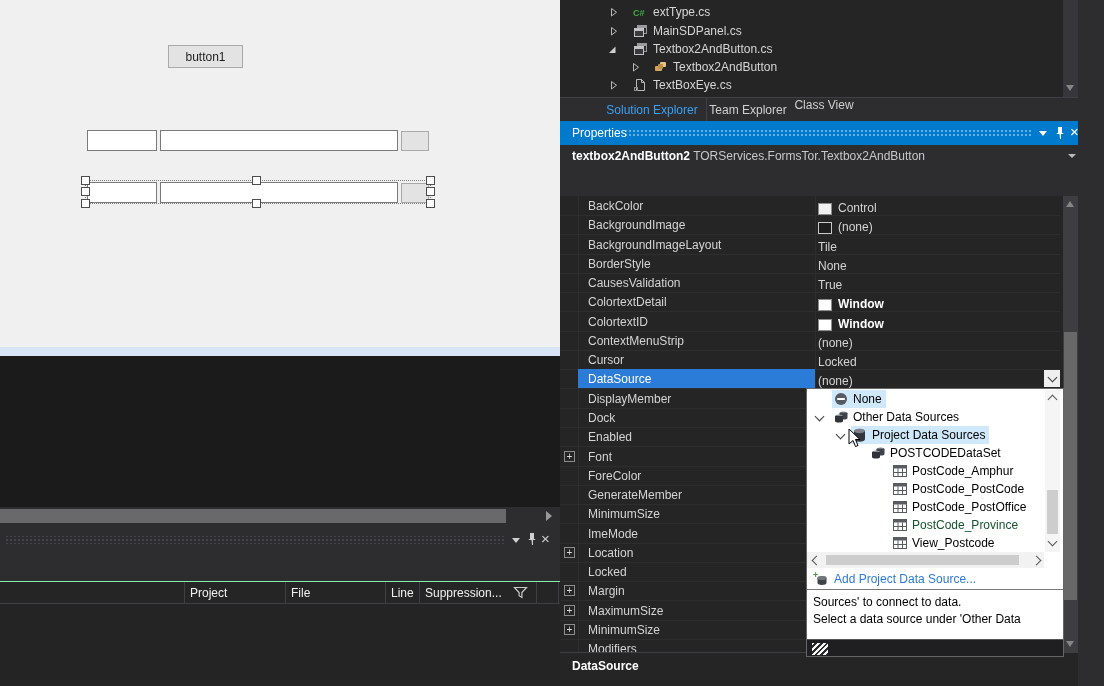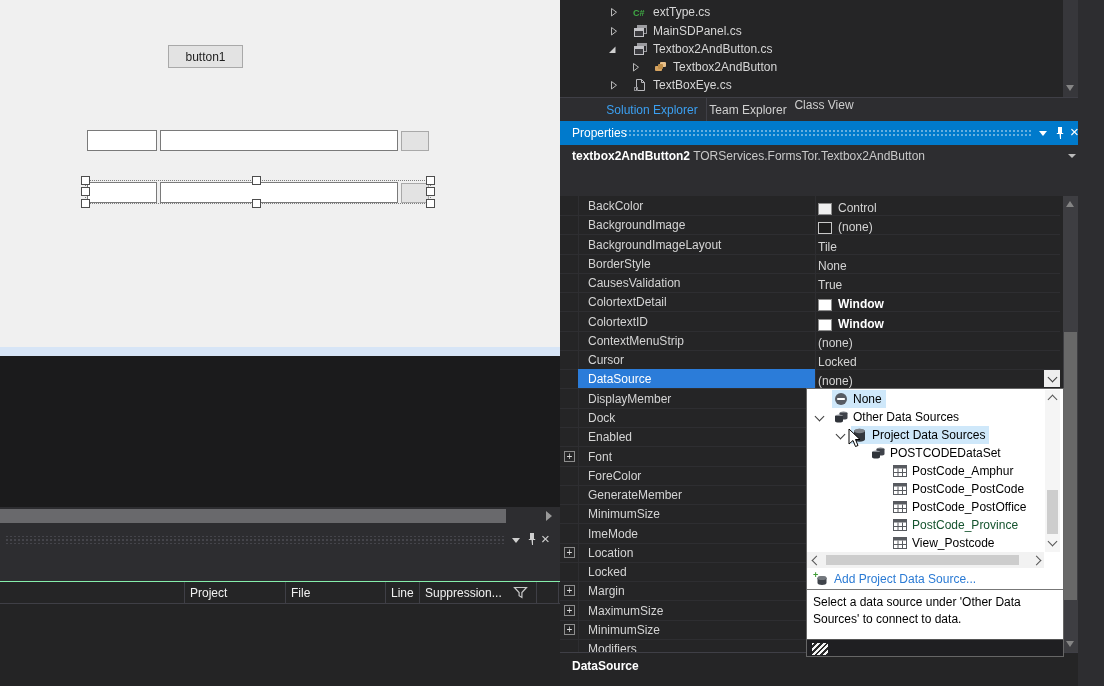--- a/index.html
+++ b/index.html
@@ -526,22 +526,22 @@
         <svg width="16" height="15" viewBox="0 0 16 15">
           <ellipse cx="9" cy="6" rx="4.5" ry="2" fill="#6a6e74"></ellipse>
           <path d="M4.5 6v5c0 1.1 2 2 4.5 2s4.5-.9 4.5-2V6" fill="#3f434a"></path>
           <ellipse cx="9" cy="6" rx="4.5" ry="2" fill="#74787e"></ellipse>
           <text x="0" y="6" font-size="9" font-weight="bold" fill="#3f9c35" font-family="Liberation Sans, sans-serif">+</text>
         </svg>
       </span>
       <span class="nowrap" style="position:absolute;left:27px;top:3px;color:#2a7ad4;">Add Project Data Source...</span>
     </div>
     <div class="pop-help">
+      <div class="nowrap">Sources' to connect to data.</div>
       <div class="nowrap">Select a data source under 'Other Data</div>
-      <div class="nowrap">Sources' to connect to data.</div>
     </div>
     <div class="grip-bar">
       <div class="grip"></div>
     </div>
   </div>
 
   <span class="abs" style="left:848px;top:428px;z-index:9;">
     <svg width="15" height="21" viewBox="0 0 15 21">
         <path d="M1 1 L1 16 L5 12.5 L7.5 18.5 L10 17.5 L7.5 11.5 L12 11.5 Z" fill="#ffffff" stroke="#000000" stroke-width="1"></path>
       </svg>

